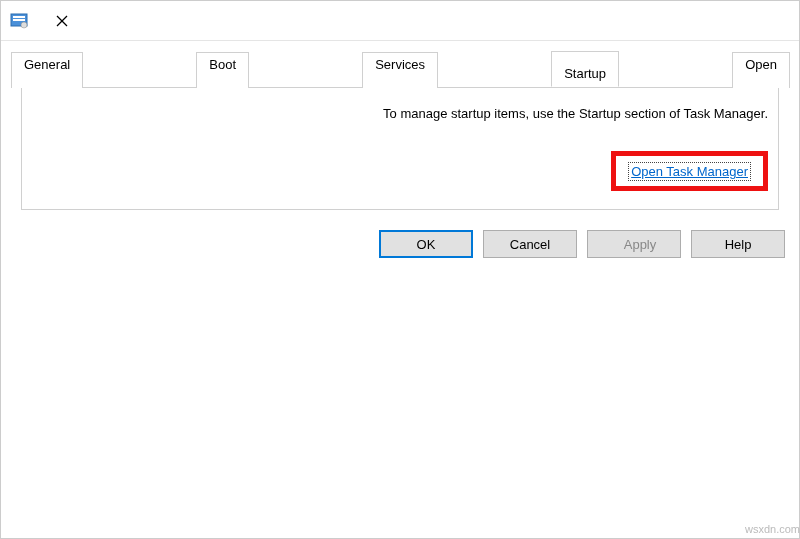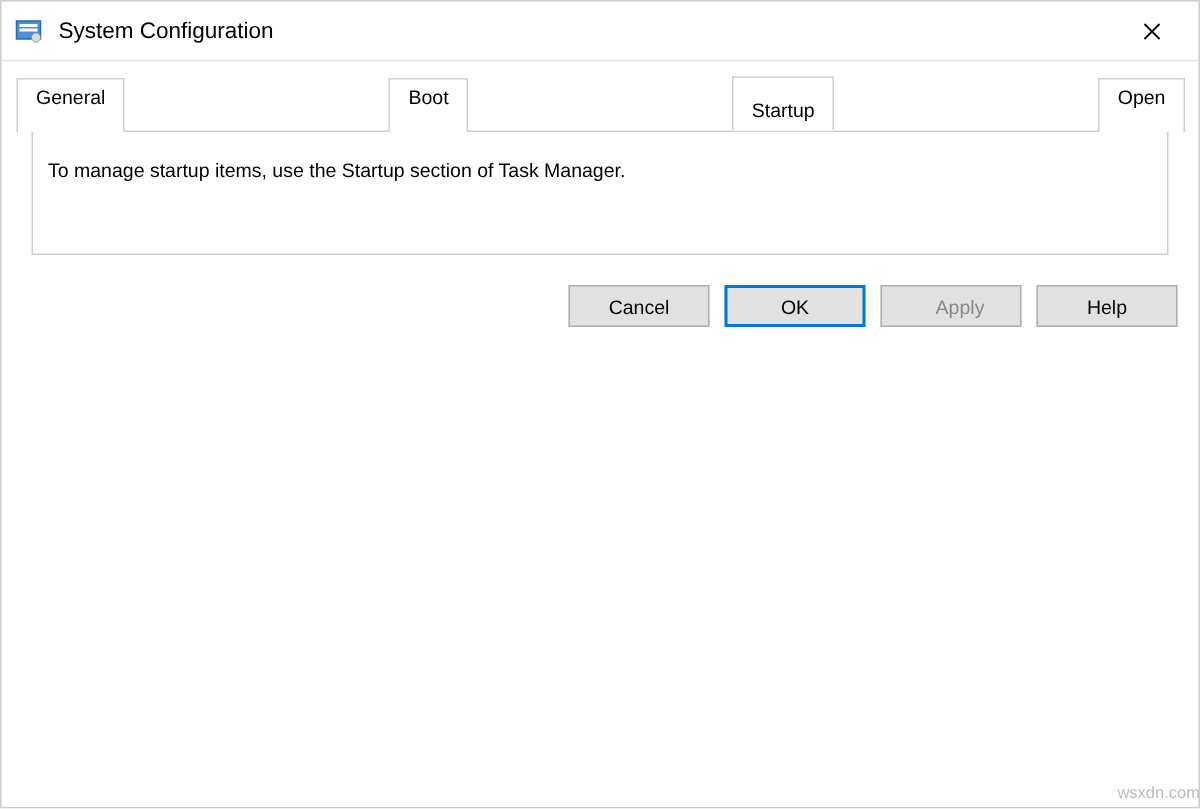--- a/index.html
+++ b/index.html
@@ -86,21 +86,21 @@
       top: 0;
     }
     .content-panel {
       flex: 1;
       margin: 0 10px 10px 10px;
       border: 1px solid #d0d0d0;
       background: #fff;
       padding: 18px 10px;
       display: flex;
       flex-direction: column;
-      align-items: flex-start;
+      align-items: flex-end;
     }
     .instruction-text {
       font-size: 13px;
       color: #000;
       margin-bottom: 30px;
     }
     .highlight-box {
       border: 5px solid #e11;
       padding: 6px 12px;
       display: inline-block;
@@ -154,42 +154,45 @@
 <div class="window">
   <div class="titlebar">
     <div class="titlebar-icon">
       <svg width="18" height="18" viewBox="0 0 18 18">
         <rect x="1" y="2" width="16" height="12" fill="#4a90d9" stroke="#2a6cb0" stroke-width="1"></rect>
         <rect x="3" y="4" width="12" height="2" fill="#fff"></rect>
         <rect x="3" y="7" width="12" height="2" fill="#fff"></rect>
         <circle cx="14" cy="13" r="3" fill="#ddd" stroke="#888" stroke-width="0.5"></circle>
       </svg>
     </div>
-    <div class="titlebar-title">System Configuration</div>
     <div class="close-btn">
       <svg width="12" height="12" viewBox="0 0 12 12">
         <line x1="1" y1="1" x2="11" y2="11" stroke="#000" stroke-width="1.2"></line>
         <line x1="11" y1="1" x2="1" y2="11" stroke="#000" stroke-width="1.2"></line>
       </svg>
     </div>
   </div>
 
   <div class="tab-area">
     <div class="tabs">
       <div class="tab">General</div>
       <div class="tab">Boot</div>
+      <div class="tab">Services</div>
       <div class="tab active">Startup</div>
       <div class="tab">Open</div>
     </div>
     <div class="content-panel">
       <div class="instruction-text">To manage startup items, use the Startup section of Task Manager.</div>
+      <div class="highlight-box">
+        <span class="link-text">Open Task Manager</span>
+      </div>
     </div>
   </div>
 
   <div class="button-bar">
+    <div class="btn primary">OK</div>
     <div class="btn">Cancel</div>
-    <div class="btn primary">OK</div>
     <div class="btn disabled">Apply</div>
     <div class="btn">Help</div>
   </div>
 </div>
 
 <div class="watermark">wsxdn.com</div>
 
 </body></html>

